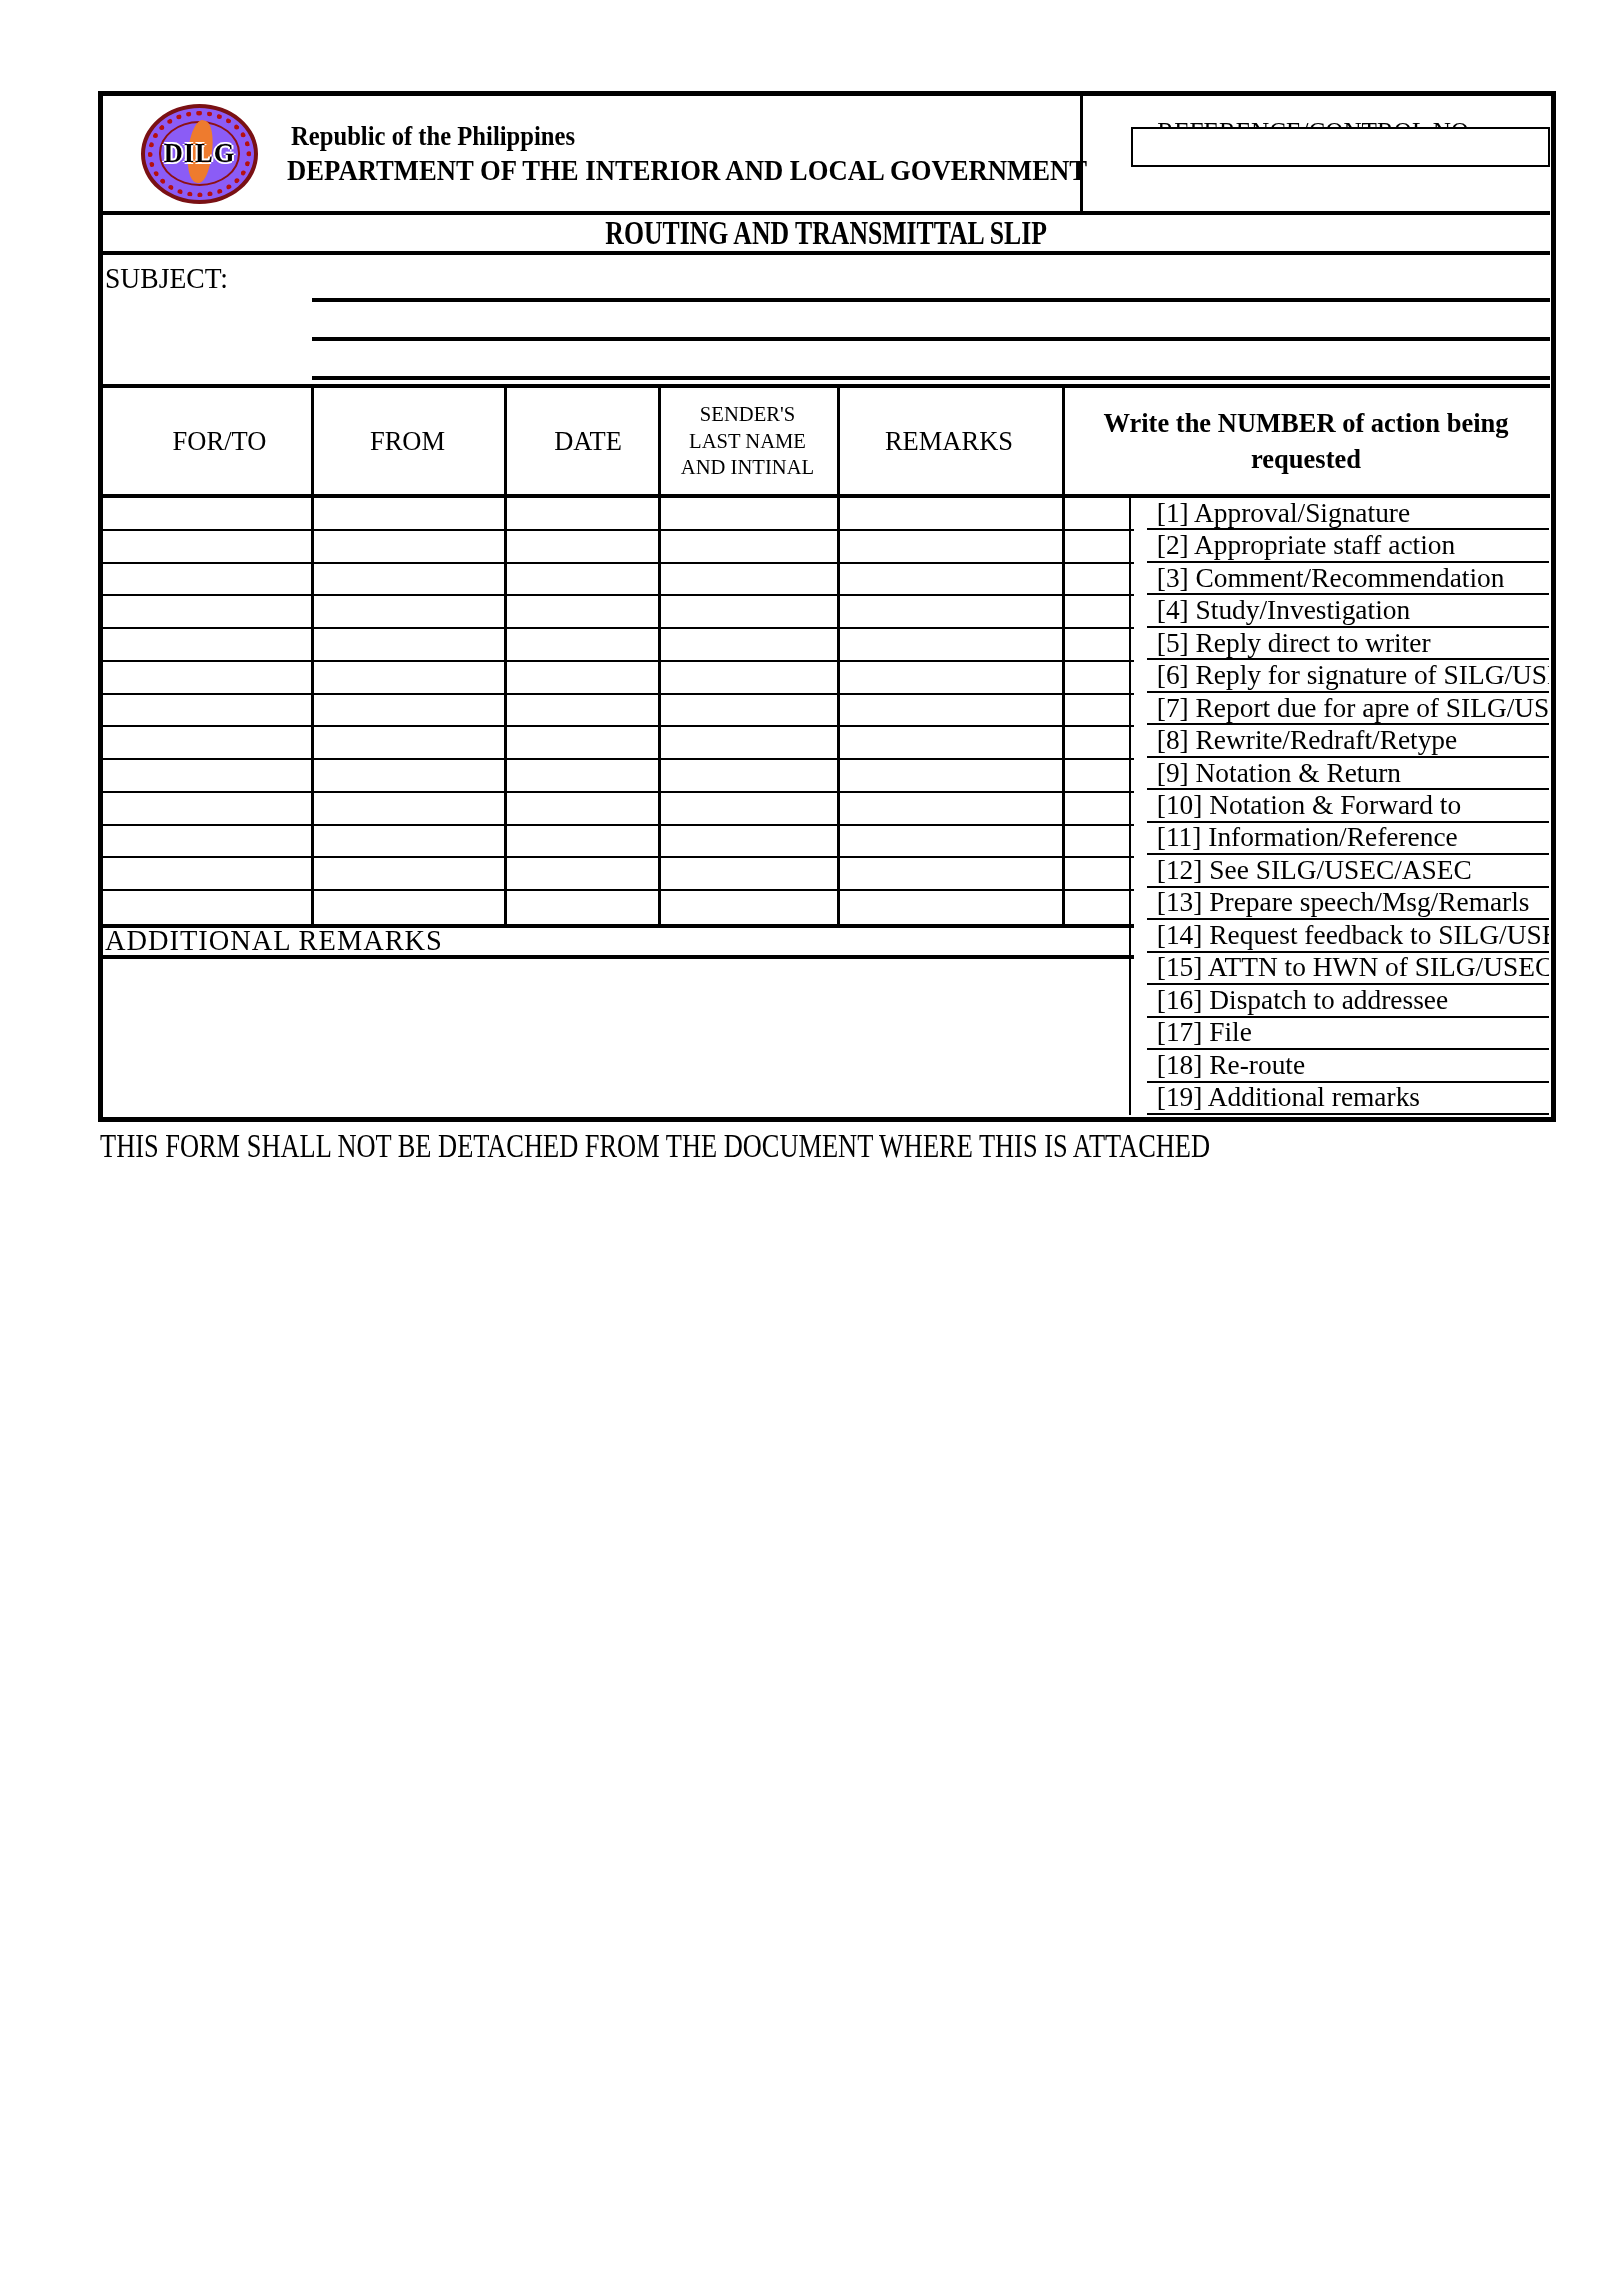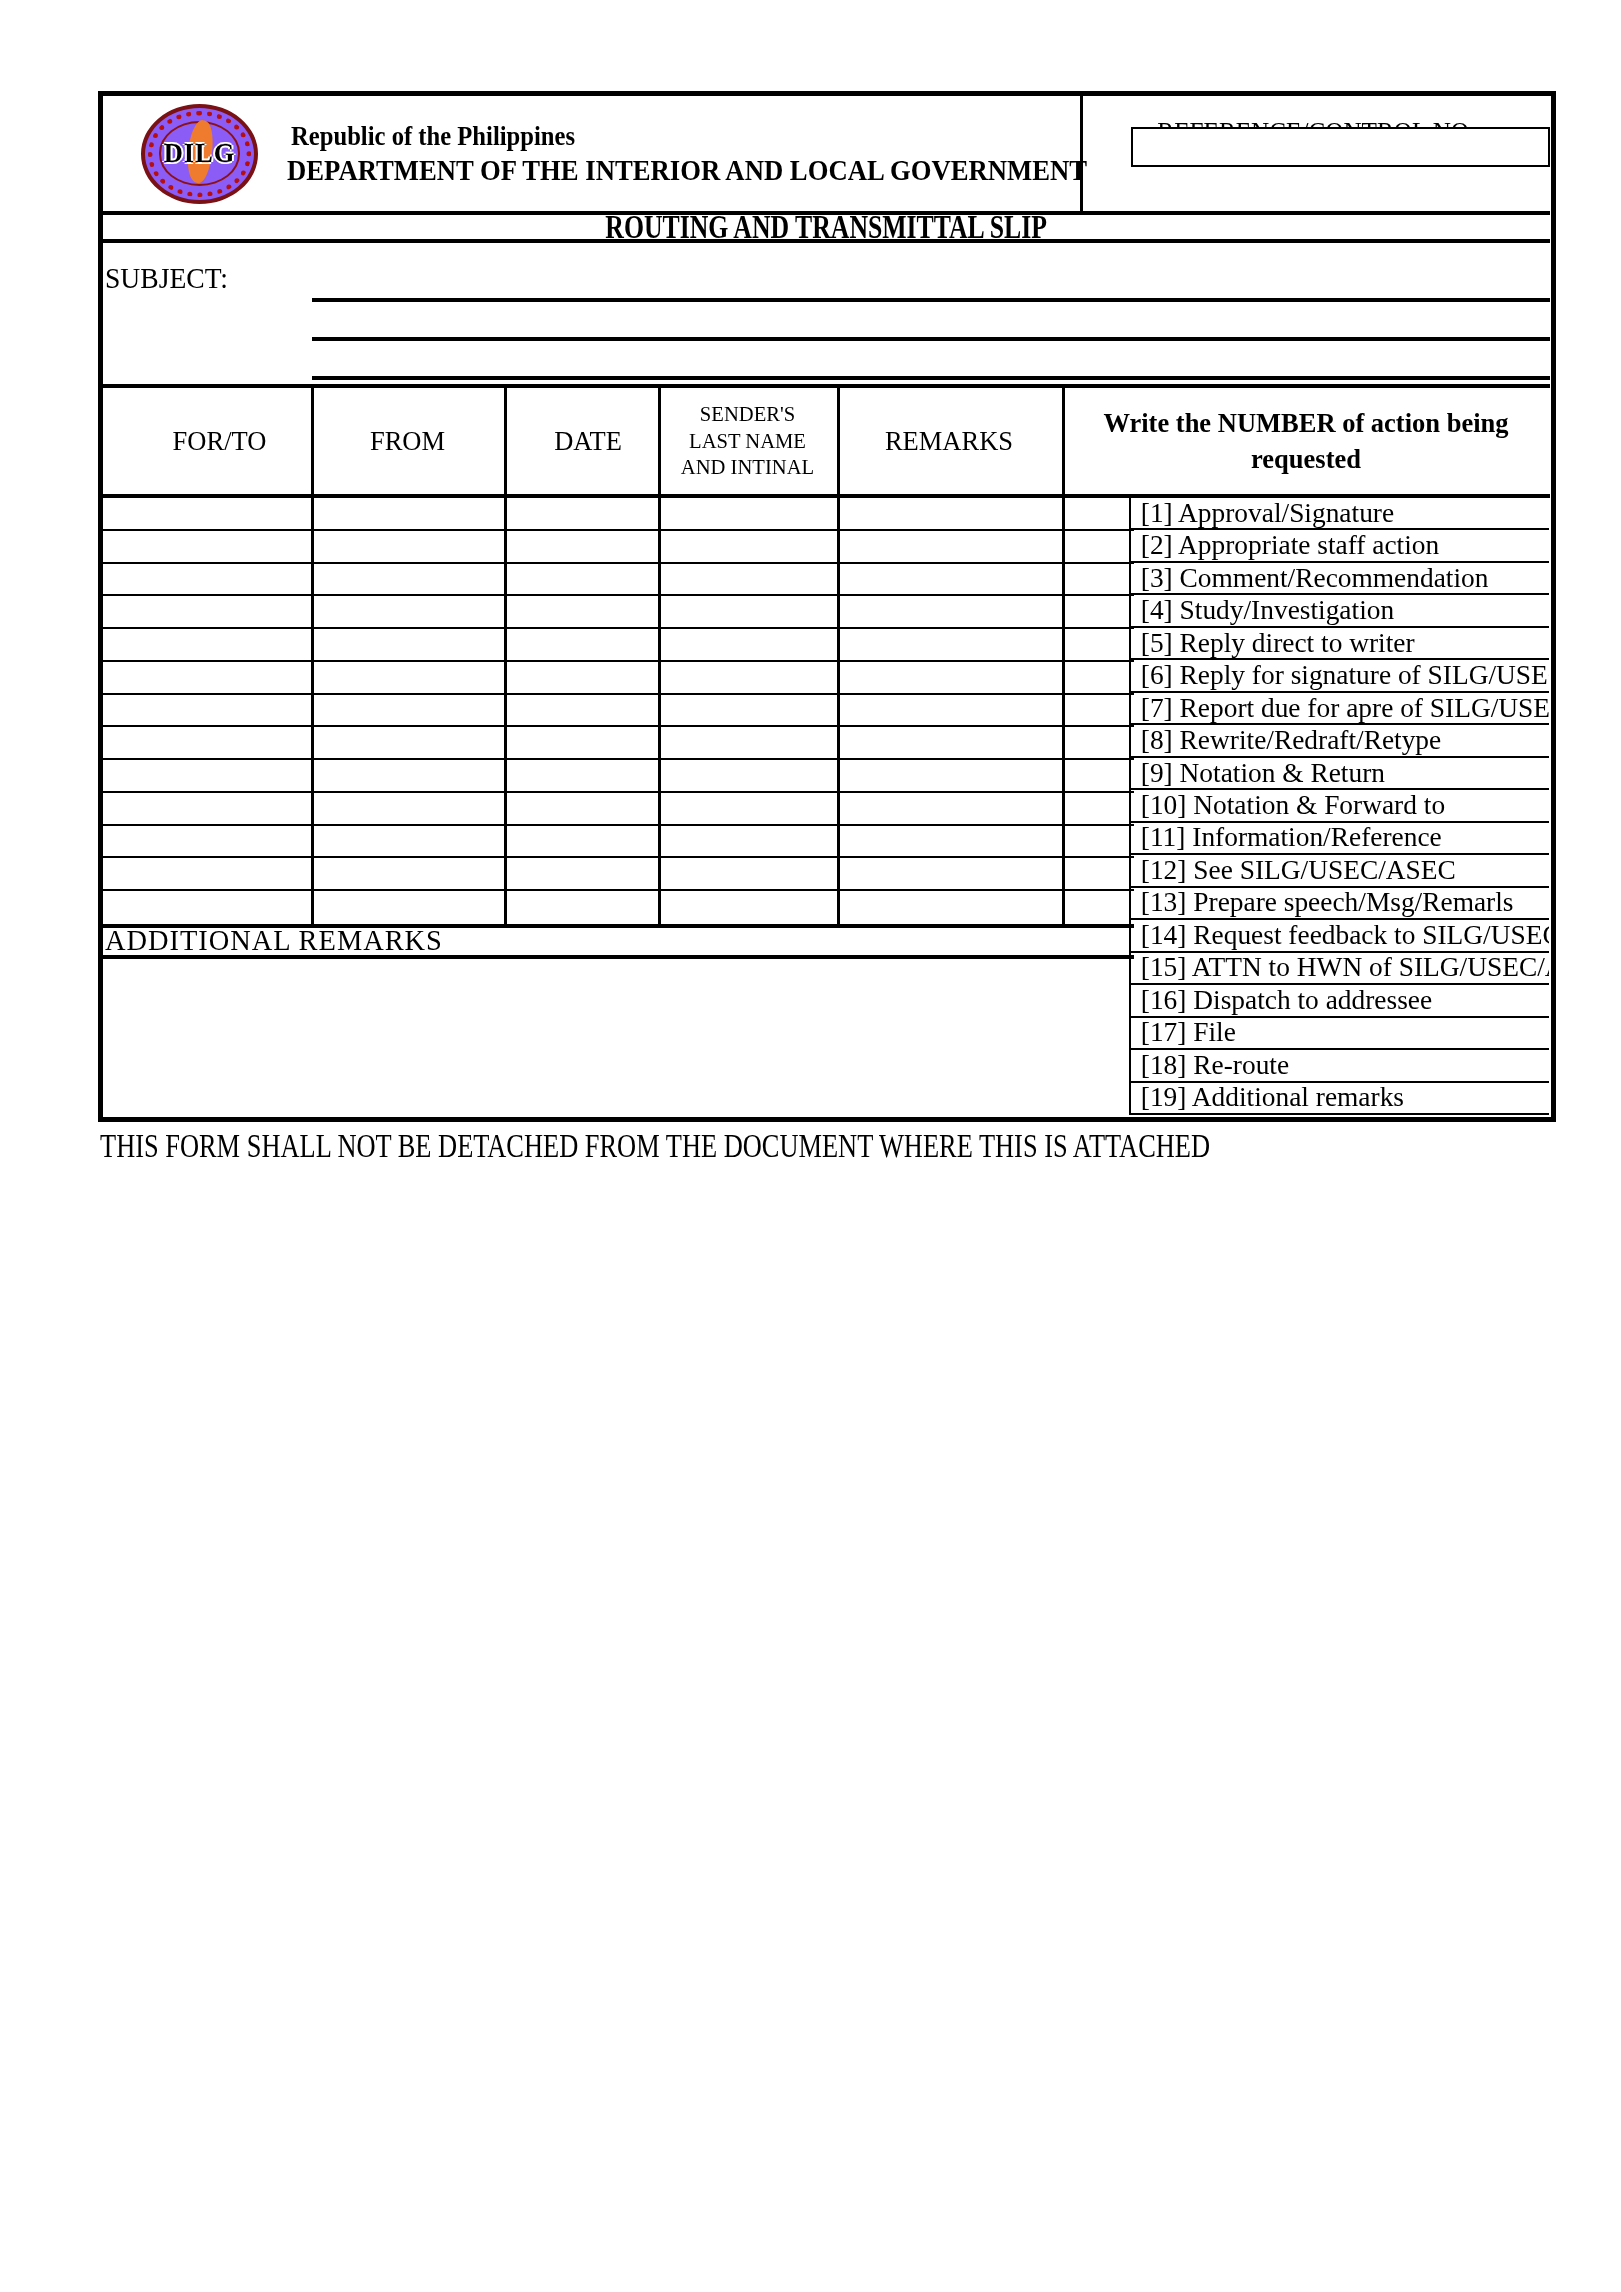--- a/index.html
+++ b/index.html
@@ -27,41 +27,41 @@
   .seal{left:38px;top:7.8px;width:117px;height:100px;border:4.9px solid #7a1114;border-radius:50%;
         background:#8b5cf6;box-sizing:border-box;}
   .seal-ring{position:absolute;inset:2.9px;border:5.9px dotted #b5100f;border-radius:50%;}
   .seal-ring2{position:absolute;inset:13.7px;border:2px solid #8d1113;border-radius:50%;}
   .seal-map{position:absolute;left:50%;top:11.8px;width:23.5px;height:63px;margin-left:-11.8px;
             background:#ee7b2e;border-radius:45% 55% 40% 60%;transform:rotate(9deg);}
   .seal-text{position:absolute;inset:0;display:flex;align-items:center;justify-content:center;
              font-weight:bold;font-size:26.5px;letter-spacing:1px;
              text-shadow:-2px 0 #fff,2px 0 #fff,0 -2px #fff,0 2px #fff;}
   
-  .band{position:absolute;left:0;top:115px;width:1447px;height:32px;border-top:4.9px solid #000;
+  .band{position:absolute;left:0;top:115px;width:1447px;height:44px;border-top:4.9px solid #000;
         border-bottom:4.9px solid #000;box-sizing:border-box;display:flex;align-items:center;
         justify-content:center;}
   .band-text{font-size:33px;font-weight:bold;}
   
   .subject-label{left:2px;top:167px;font-size:30px;line-height:30px;}
   .subject-line{position:absolute;height:3.9px;background:#000;left:209px;width:1238px;}
   
   .th{position:absolute;top:292px;height:106px;display:flex;align-items:center;
       justify-content:center;text-align:center;font-size:26.5px;box-sizing:border-box;}
   .th-sender{font-size:20.6px;line-height:26.5px;width:179px;}
   .th-action{font-size:26.5px;font-weight:bold;line-height:36px;padding:0 24.5px;}
   
   .rows{position:absolute;left:0;top:402px;width:1031px;height:426px;display:grid;
         grid-template-rows:repeat(13,1fr);}
   .brow{border-bottom:2.9px solid #000;box-sizing:border-box;}
   .brow:last-child{border-bottom:none;}
   
   .actions{position:absolute;left:1026px;top:402px;width:420px;height:617px;
            border-left:2.9px solid #000;box-sizing:border-box;display:grid;
-           grid-template-rows:repeat(19,1fr);overflow:hidden;}
+           grid-template-rows:repeat(19,1fr);overflow:hidden;padding-left:16px;}
   .arow{border-bottom:2.9px solid #000;box-sizing:border-box;display:flex;align-items:center;
         padding-left:9.8px;font-size:27.4px;white-space:nowrap;overflow:hidden;}
   
   .addl-label{left:2px;top:830px;font-size:29px;line-height:28px;letter-spacing:1px;}
   .addl-box{position:absolute;left:0;top:863px;width:1026px;height:155px;}
   .numcol{position:absolute;left:962px;top:402px;width:65px;height:426px;}
   
   .footer{position:absolute;left:100px;top:1129px;font-size:33px;line-height:35px;}
 </style>
 </head>

